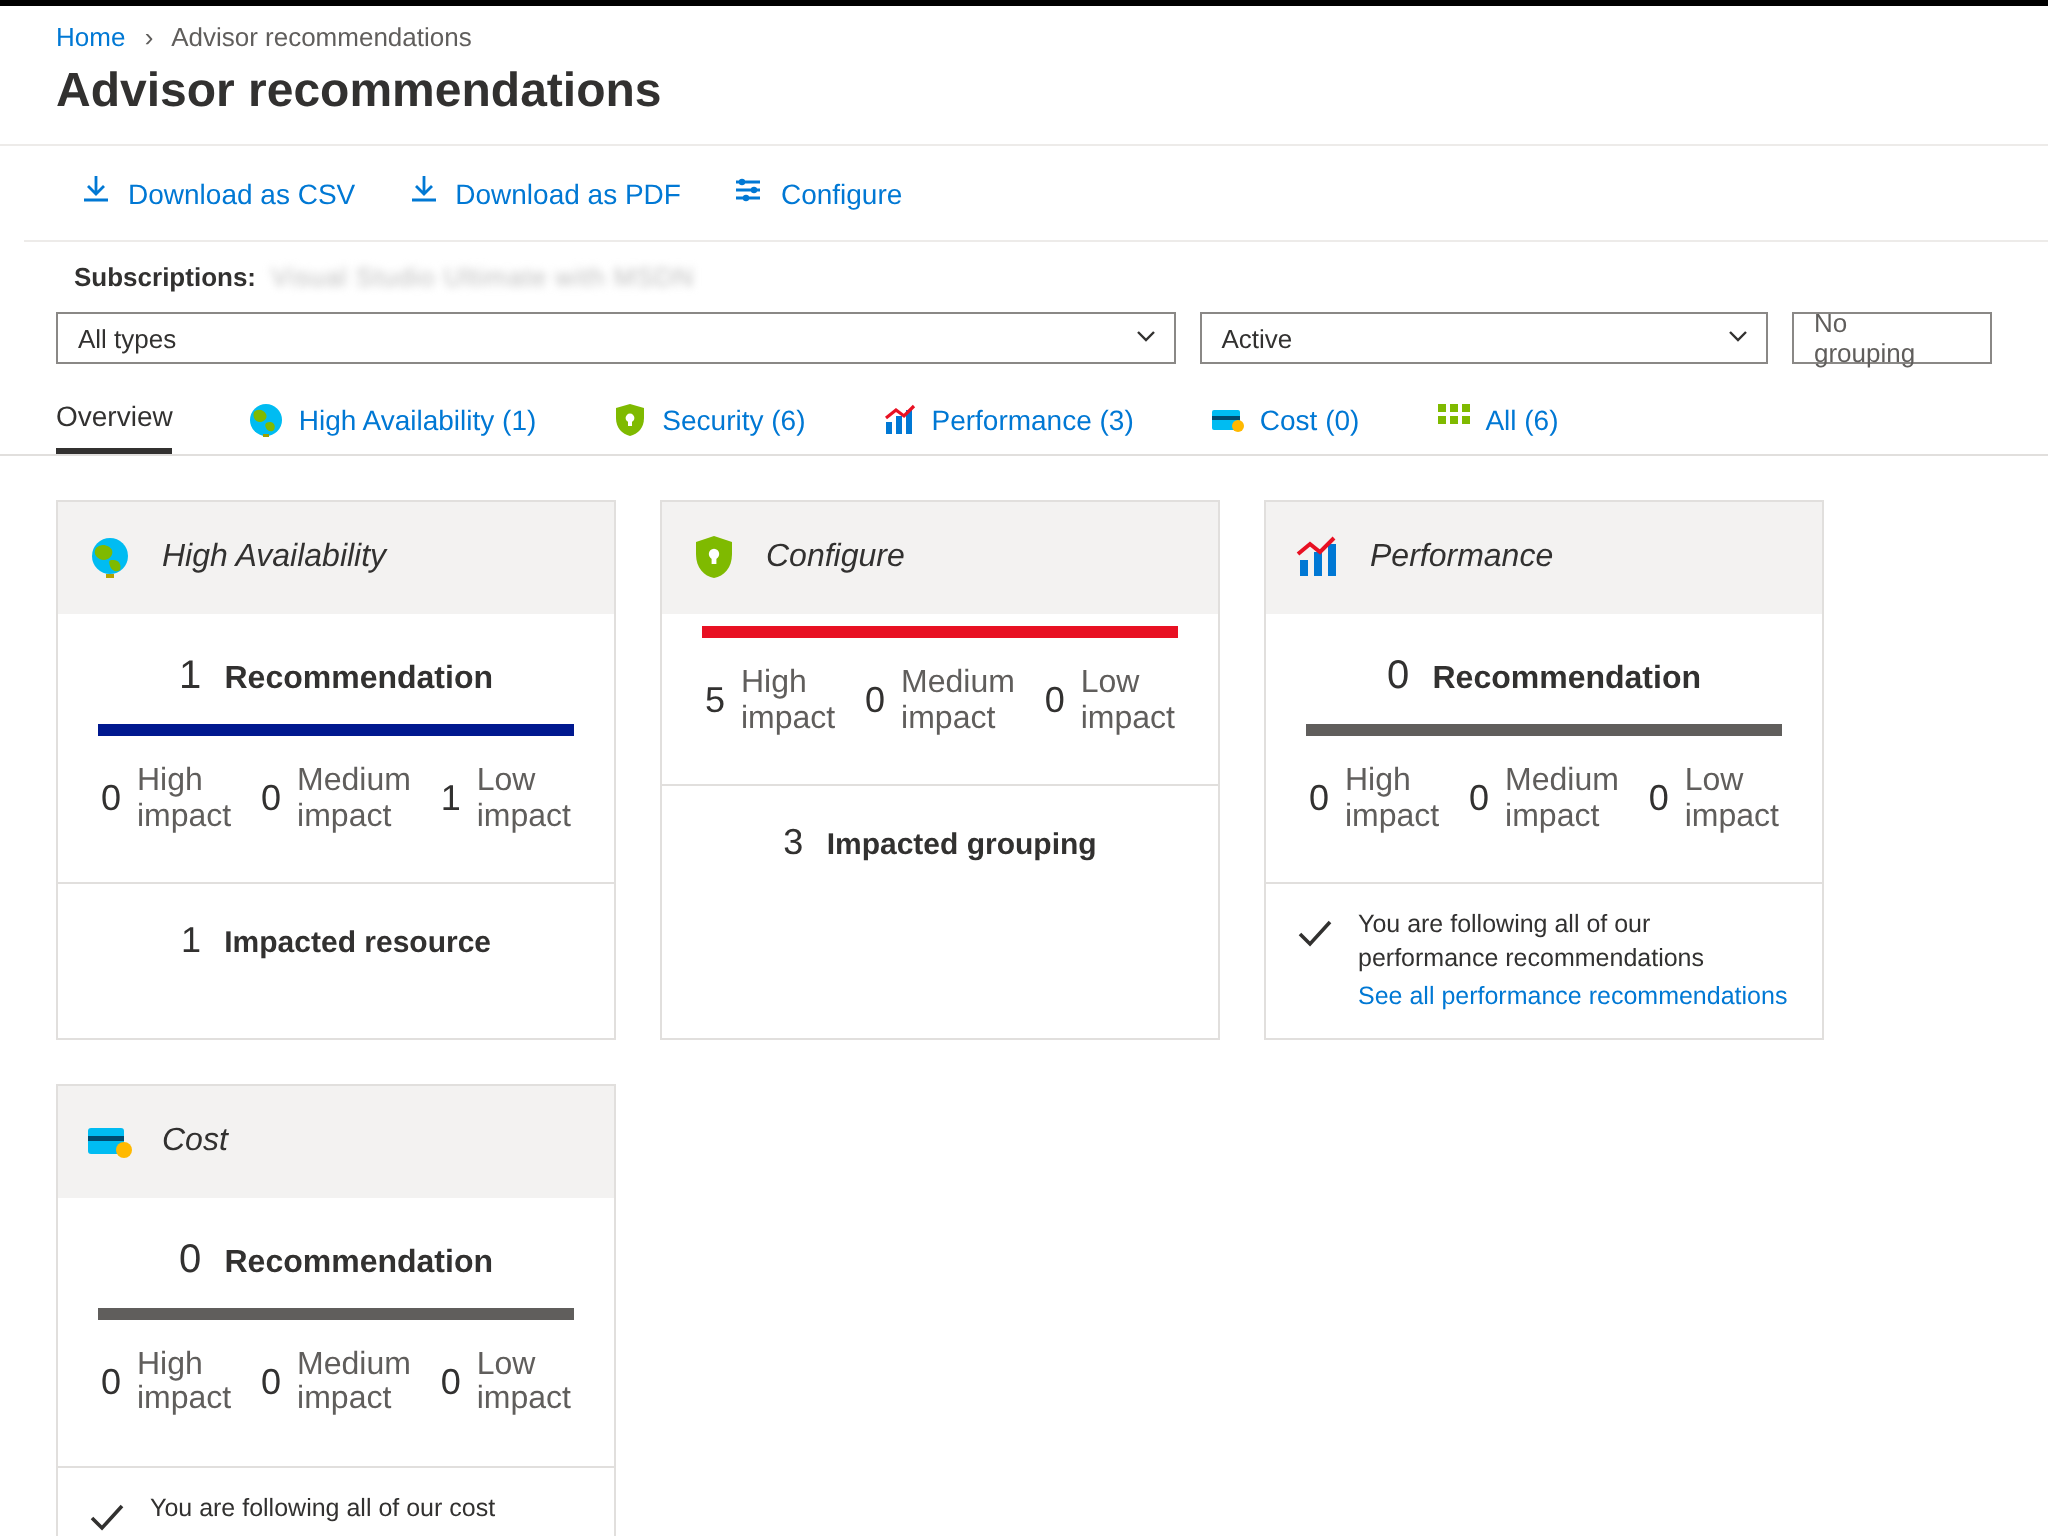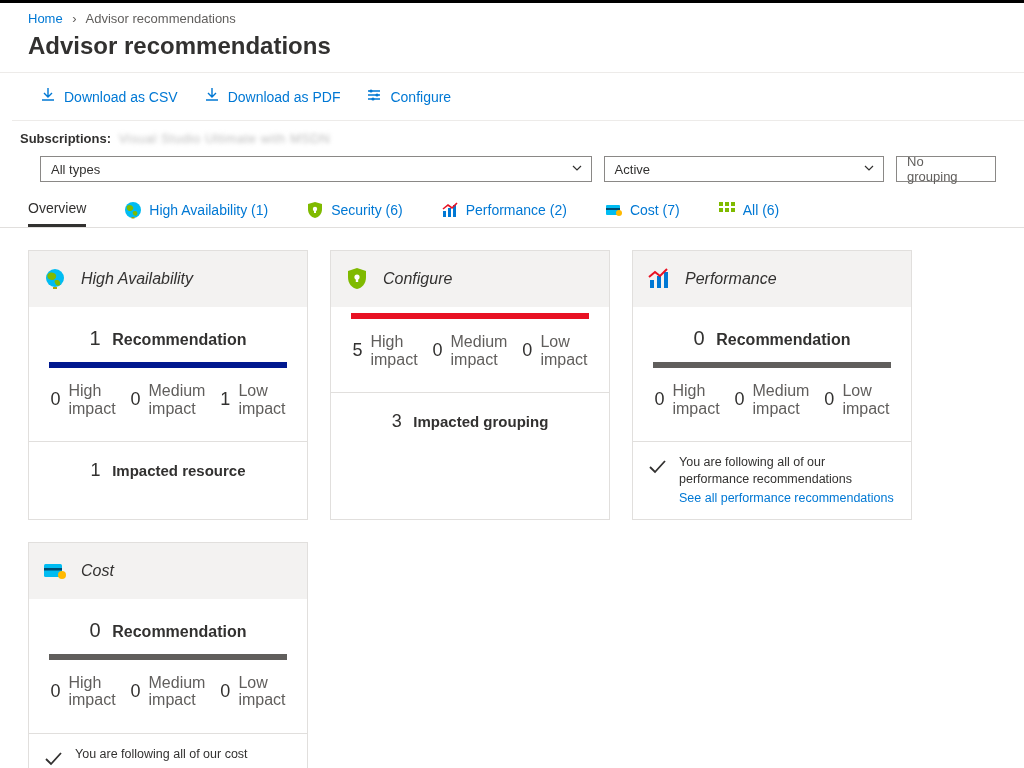--- a/index.html
+++ b/index.html
@@ -9,25 +9,25 @@
   .breadcrumb { padding: 8px 28px 4px 28px; font-size: 13px; }
   .breadcrumb .sep { color: #605e5c; margin: 0 6px; }
   .breadcrumb .current { color: #605e5c; }
 
   h1.page-title { font-size: 24px; font-weight: 600; padding: 2px 28px 12px 28px; border-bottom: 1px solid #edebe9; }
 
   .toolbar { display: flex; gap: 26px; padding: 14px 28px; border-bottom: 1px solid #edebe9; margin-left: 12px; }
   .tbtn { display: flex; align-items: center; gap: 8px; color: #0078d4; cursor: pointer; font-size: 14px; }
   .tbtn svg { width: 16px; height: 16px; }
 
-  .subs { padding: 10px 28px 6px 20px; font-size: 13px; }
+  .subs { padding: 10px 28px 6px 37px; font-size: 13px; }
   .subs .label { font-weight: 600; }
   .subs .blurred { color: #bdbdbd; filter: blur(2px); letter-spacing: 0.5px; margin-left: 4px; }
 
-  .filters { display: flex; gap: 12px; padding: 4px 28px 10px 40px; }
+  .filters { display: flex; gap: 12px; padding: 4px 28px 10px 28px; }
   .dd { position: relative; border: 1px solid #8a8886; background: #fff; height: 26px; display: flex; align-items: center; padding: 0 28px 0 10px; font-size: 13px; cursor: pointer; }
   .dd .chev { position: absolute; right: 8px; top: 5px; }
   .chev svg { width: 12px; height: 12px; }
   .dd.types { width: 572px; }
   .dd.status { width: 290px; }
   .dd.group { flex: 1; color: #605e5c; min-width: 100px; }
 
   .tabs { display: flex; gap: 38px; padding: 8px 28px 0 28px; border-bottom: 1px solid #e1dfdd; }
   .tab { display: flex; align-items: center; gap: 7px; padding-bottom: 8px; color: #0078d4; cursor: pointer; font-size: 14px; }
   .tab.active { color: #323130; border-bottom: 3px solid #323130; font-weight: 400; }
@@ -151,31 +151,31 @@
   </div>
   <div class="tab">
     <span class="ic">
       <svg viewBox="0 0 18 18">
           <rect x="2" y="10" width="3" height="6" fill="#0078d4"></rect>
           <rect x="7" y="7" width="3" height="9" fill="#0078d4"></rect>
           <rect x="12" y="4" width="3" height="12" fill="#0078d4"></rect>
           <path fill="none" stroke="#e81123" stroke-width="1.6" d="M2 8l5-4 4 3 5-5"></path>
         </svg>
     </span>
-    <span>Performance (2)</span>
+    <span>Performance (3)</span>
   </div>
   <div class="tab">
     <span class="ic">
       <svg viewBox="0 0 18 18">
           <rect x="1" y="4" width="14" height="10" rx="1" fill="#00bcf2"></rect>
           <rect x="1" y="7" width="14" height="2" fill="#004b70"></rect>
           <circle cx="14" cy="12" r="3" fill="#ffb900"></circle>
         </svg>
     </span>
-    <span>Cost (7)</span>
+    <span>Cost (0)</span>
   </div>
   <div class="tab">
     <span class="ic">
       <svg viewBox="0 0 18 18">
           <rect x="1" y="1" width="4" height="4" fill="#7fba00"></rect>
           <rect x="7" y="1" width="4" height="4" fill="#7fba00"></rect>
           <rect x="13" y="1" width="4" height="4" fill="#7fba00"></rect>
           <rect x="1" y="7" width="4" height="4" fill="#7fba00"></rect>
           <rect x="7" y="7" width="4" height="4" fill="#7fba00"></rect>
           <rect x="13" y="7" width="4" height="4" fill="#7fba00"></rect>

